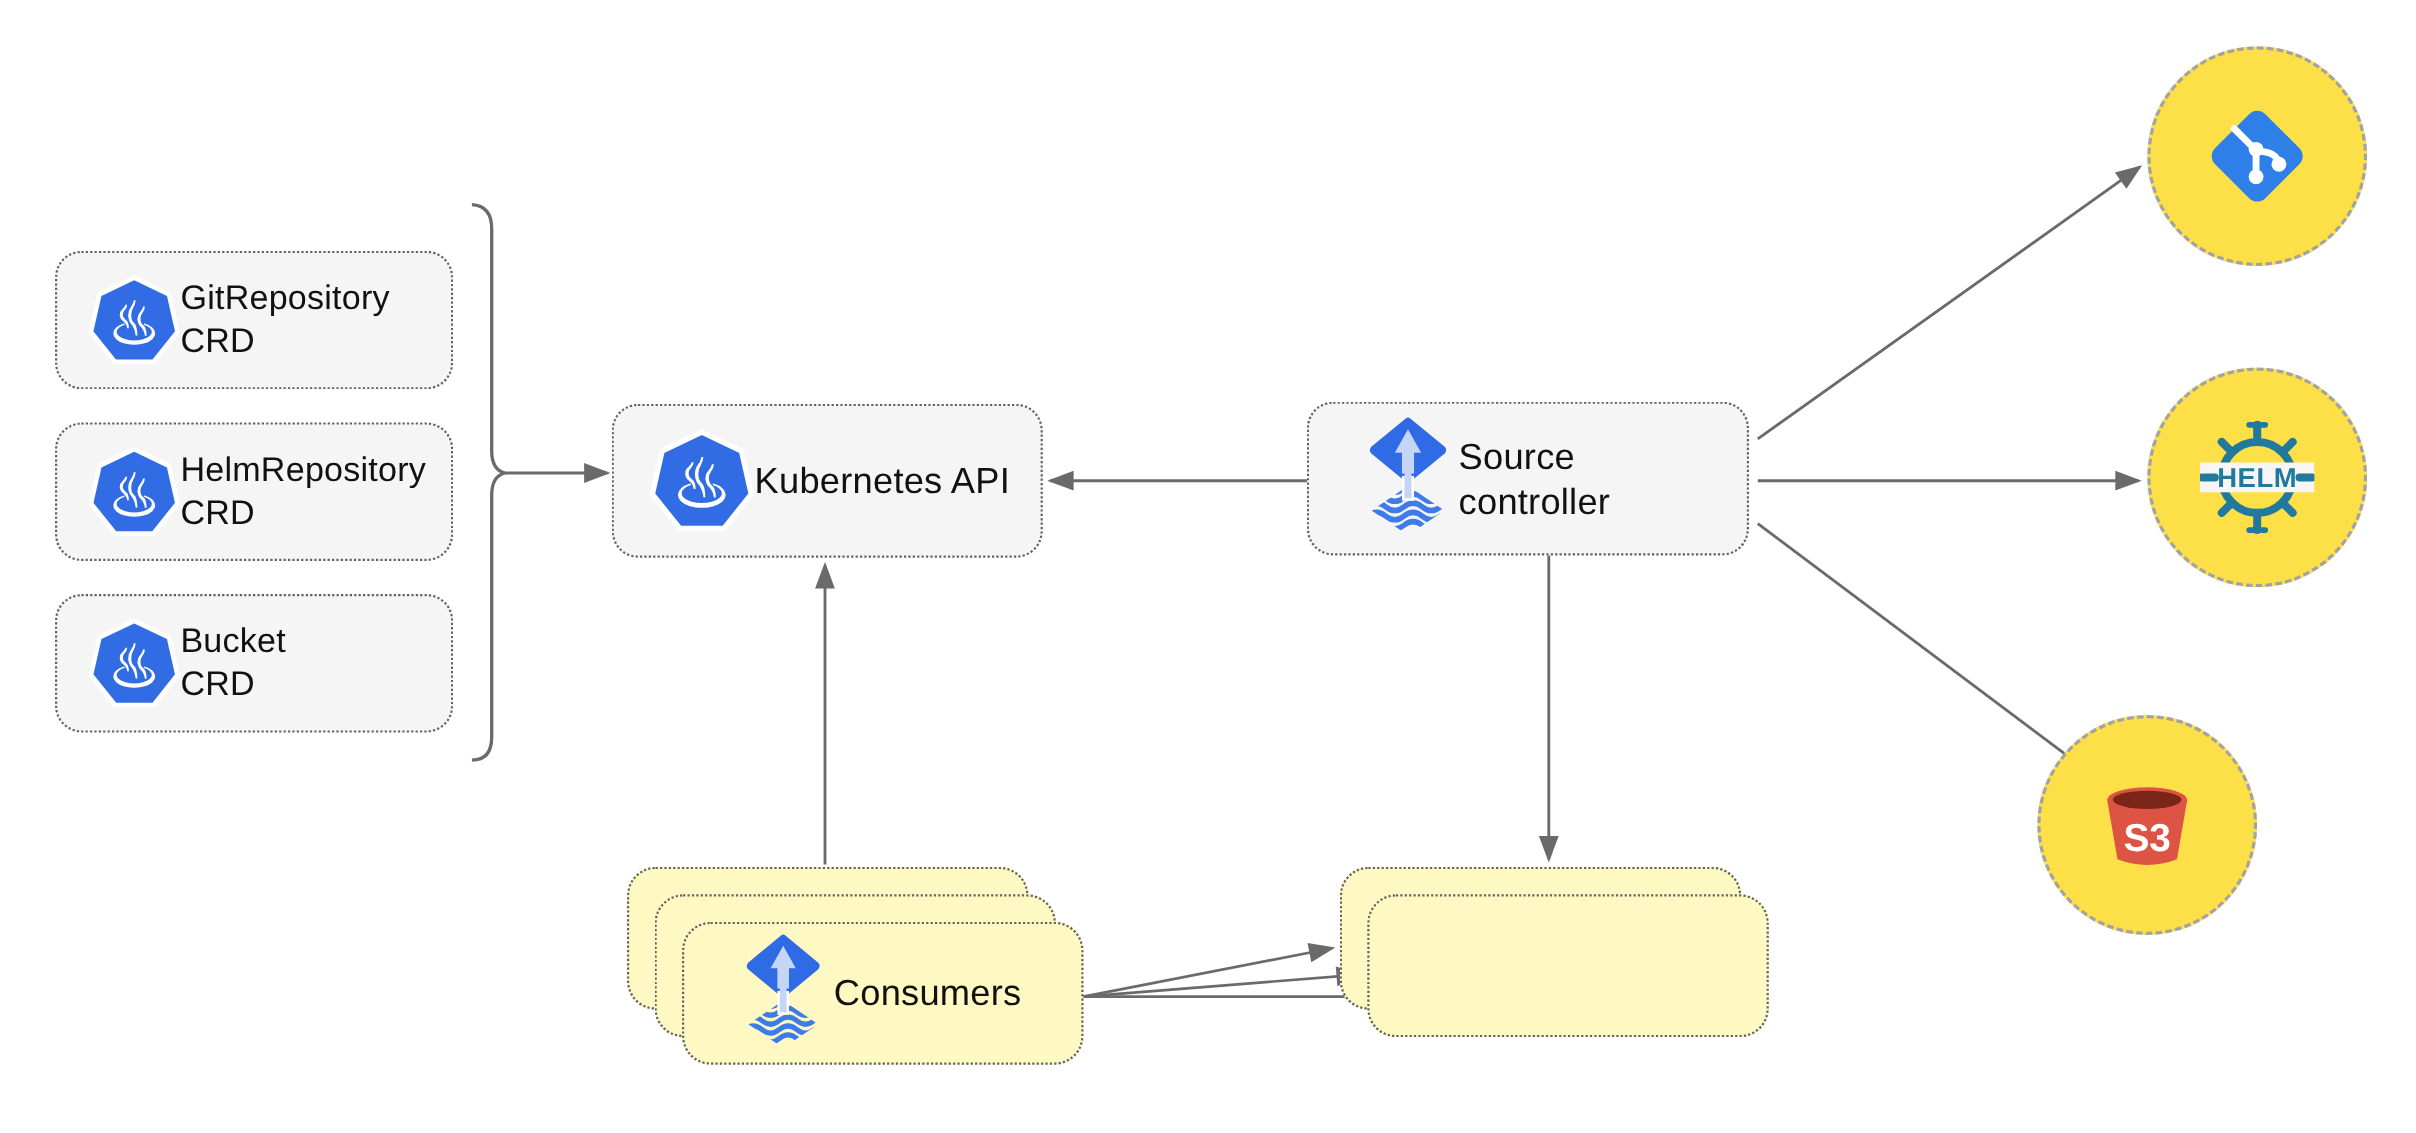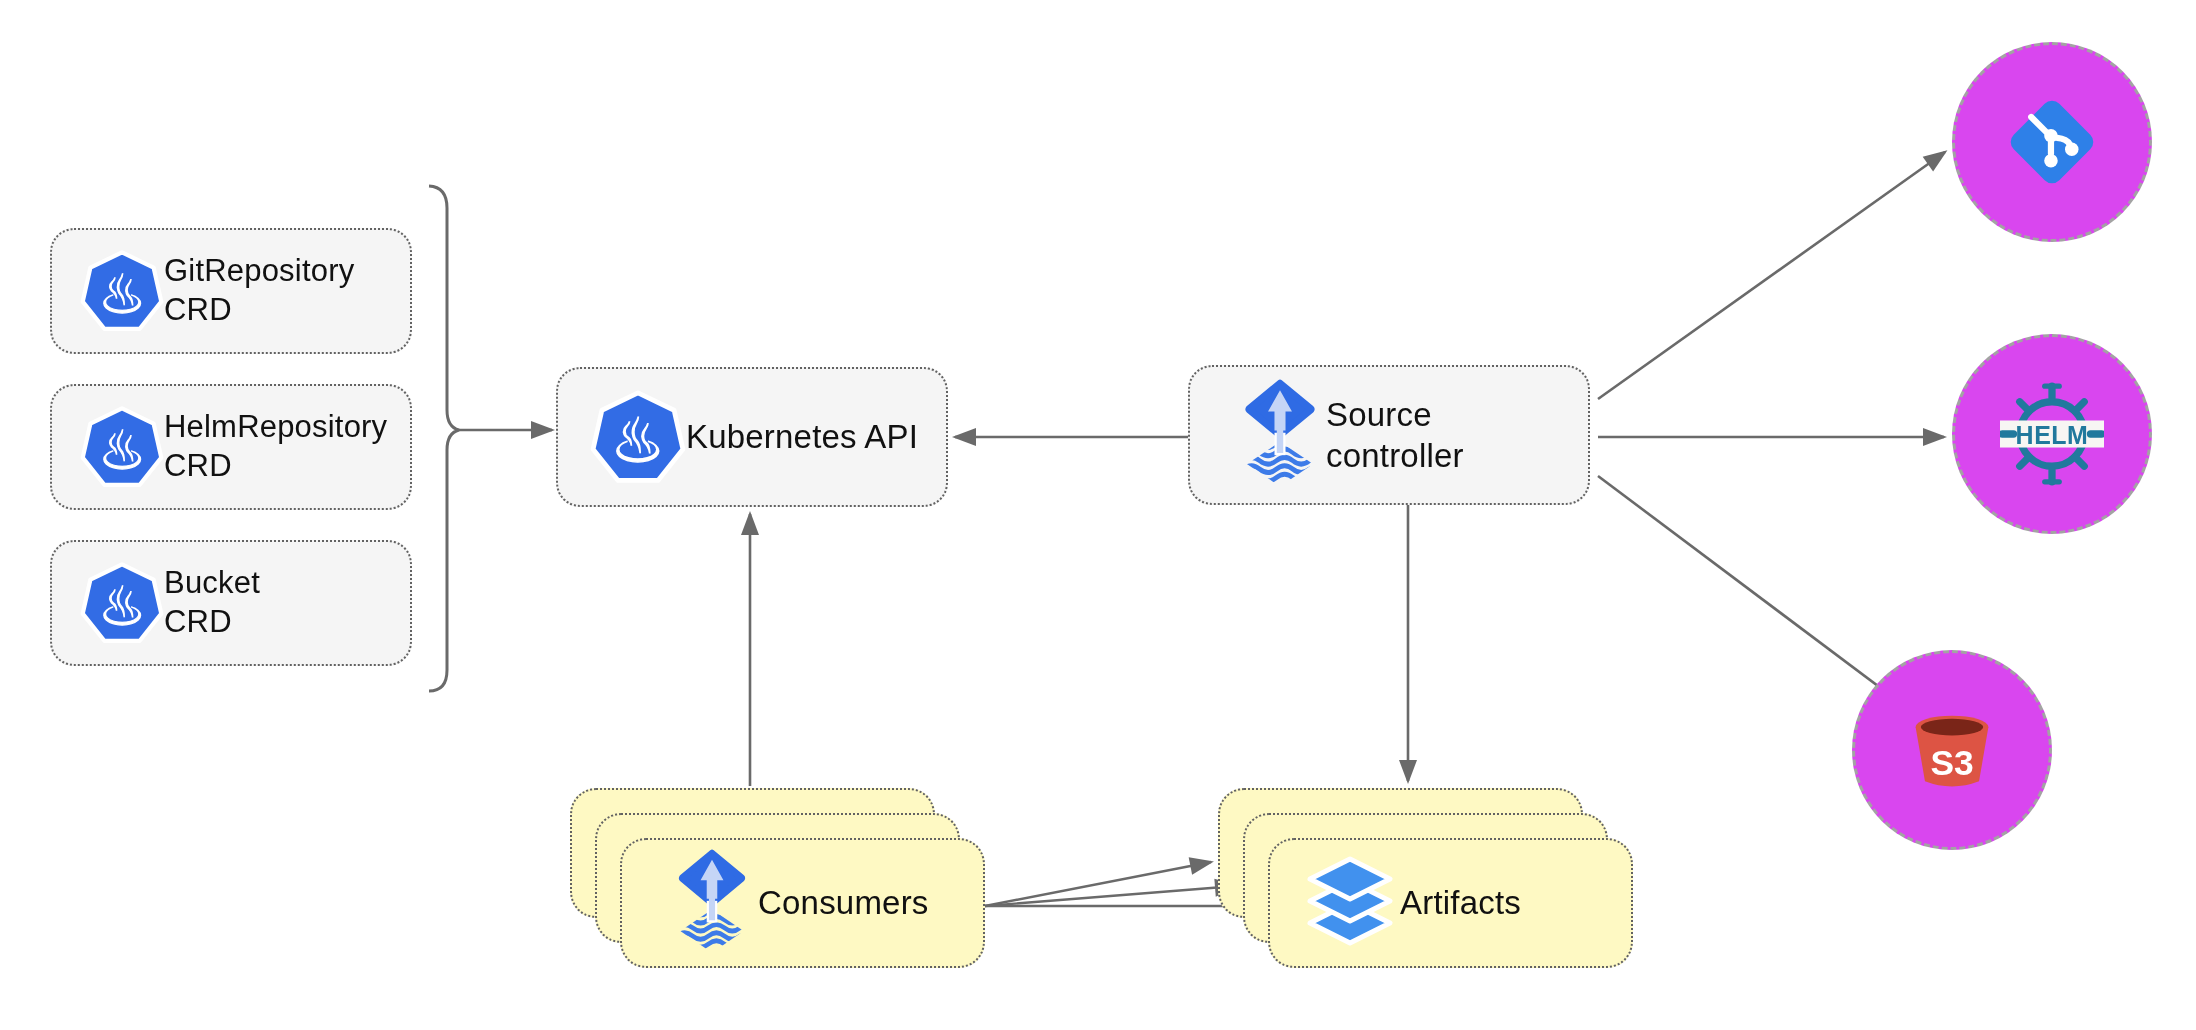--- a/index.html
+++ b/index.html
@@ -40,21 +40,21 @@
     display: flex;
     align-items: center;
     z-index: 4;
   }
   .stack-mid { z-index: 3; }
   .endpoint-circle {
     position: absolute;
     box-sizing: border-box;
     width: 200px; height: 200px;
     border-radius: 50%;
-    background: #d946ef;
+    background: #fde047;
     border: 3px dashed #a3a3a3;
     z-index: 2;
     display: flex;
     align-items: center;
     justify-content: center;
   }
   .box-icon {
     flex: 0 0 auto;
     display: flex;
     align-items: center;
@@ -200,30 +200,20 @@
         <line x1="50" y1="48" x2="50" y2="68" stroke="#ffffff" stroke-width="12"></line>
         <line x1="50" y1="42" x2="50" y2="66" stroke="#c5d5f6" stroke-width="7"></line>
         <polygon points="50,10 63,29 56,29 56,46 44,46 44,29 37,29" fill="#c5d5f6"></polygon>
       </svg>
     </span>
     <span class="box-label big">Consumers</span>
   </div>
 
   <div class="stack-box" style="left:1218px; top:788px; width:365px; height:130px;"></div>
   <div class="stack-box stack-mid" style="left:1243px; top:813px; width:365px; height:130px;"></div>
-  <div class="stack-box stack-front layers-box" style="left:1268px; top:838px; width:365px; height:130px;">
-    <span class="box-icon">
-      <svg viewBox="0 0 100 100" width="100" height="100">
-        <polygon points="50,50 90,70 50,90 10,70" fill="#4191ee" stroke="#ffffff" stroke-width="5" stroke-linejoin="round"></polygon>
-        <polygon points="50,28 90,48 50,68 10,48" fill="#4191ee" stroke="#ffffff" stroke-width="5" stroke-linejoin="round"></polygon>
-        <polygon points="50,6 90,26 50,46 10,26" fill="#4191ee" stroke="#ffffff" stroke-width="5" stroke-linejoin="round"></polygon>
-      </svg>
-    </span>
-    <span class="box-label big">Artifacts</span>
-  </div>
 
   <div class="endpoint-circle" style="left:1952px; top:42px;">
     <span style="display:flex;">
       <svg viewBox="0 0 100 100" width="104" height="104">
         <rect x="19" y="19" width="62" height="62" rx="10" transform="rotate(45 50 50)" fill="#2e80e8"></rect>
         <g stroke="#ffffff" stroke-width="6" stroke-linecap="round" fill="none">
           <line x1="30" y1="26" x2="45" y2="41"></line>
           <line x1="49" y1="50" x2="49" y2="61"></line>
           <path d="M55,46 Q64,47 67,52"></path>
         </g>

